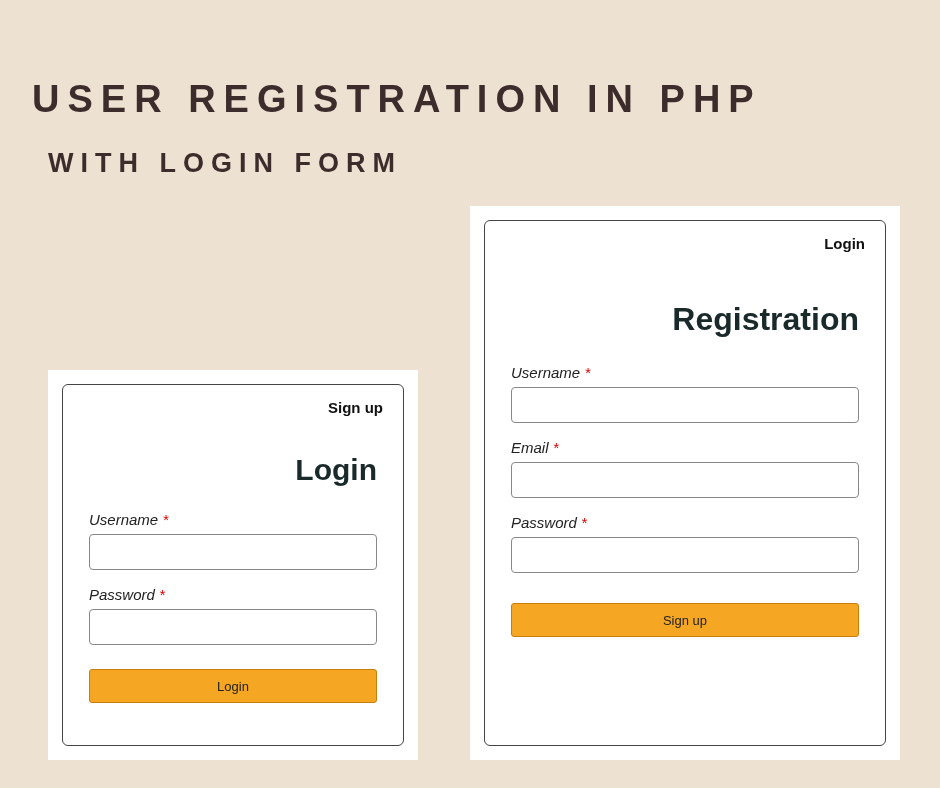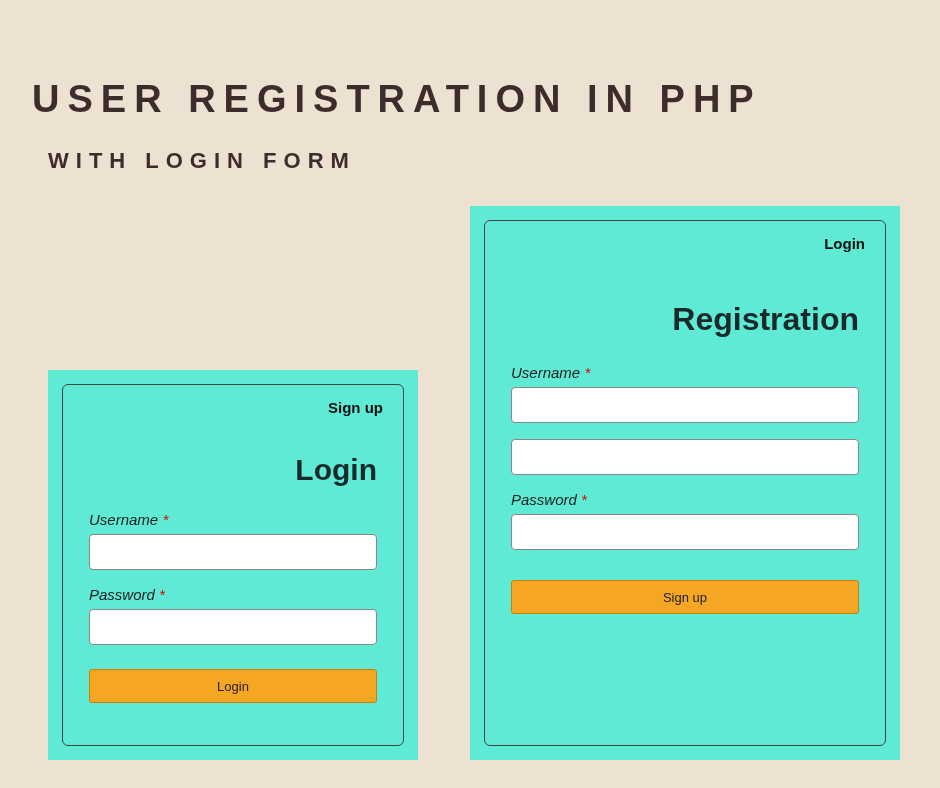--- a/index.html
+++ b/index.html
@@ -17,28 +17,28 @@
     left: 32px;
     font-size: 38px;
     font-weight: 800;
     letter-spacing: 8px;
     color: #3d2c2c;
   }
   .heading-sub {
     position: absolute;
     top: 148px;
     left: 48px;
-    font-size: 22px;
+    font-size: 27px;
     font-weight: 700;
     letter-spacing: 7px;
     color: #3d2c2c;
   }
   .card {
     position: absolute;
-    background: #5eead4;
+    background: #ffffff;
     padding: 14px;
   }
   .login-card {
     left: 48px;
     top: 370px;
     width: 370px;
     height: 390px;
   }
   .reg-card {
     left: 470px;
@@ -145,20 +145,24 @@
 
     <div class="field-group">
       <label class="field-label">
         <span>Username</span>
         <span class="req">*</span>
       </label>
       <input class="field-input" type="text" style="">
     </div>
 
     <div class="field-group">
+      <label class="field-label">
+        <span>Email</span>
+        <span class="req">*</span>
+      </label>
       <input class="field-input" type="text" style="">
     </div>
 
     <div class="field-group">
       <label class="field-label">
         <span>Password</span>
         <span class="req">*</span>
       </label>
       <input class="field-input" type="password" style="">
     </div>

